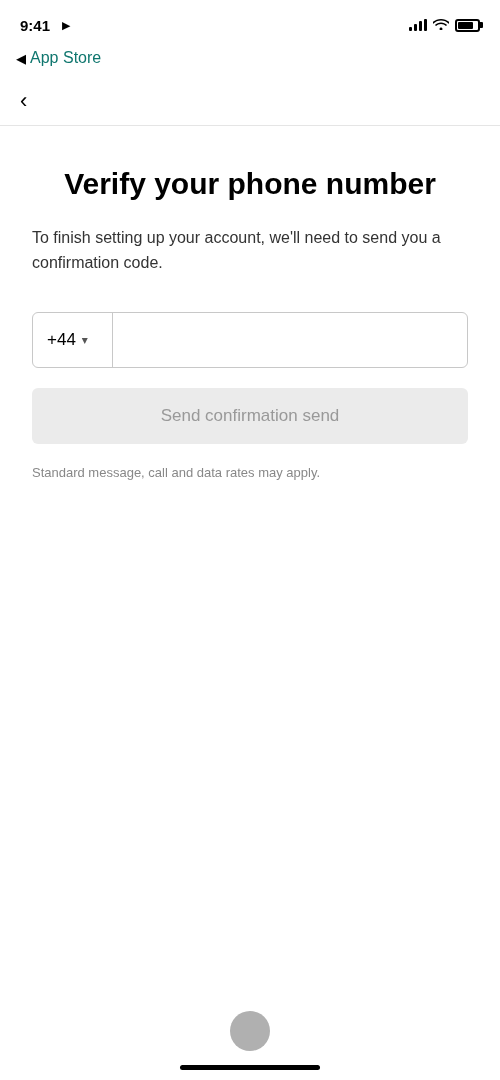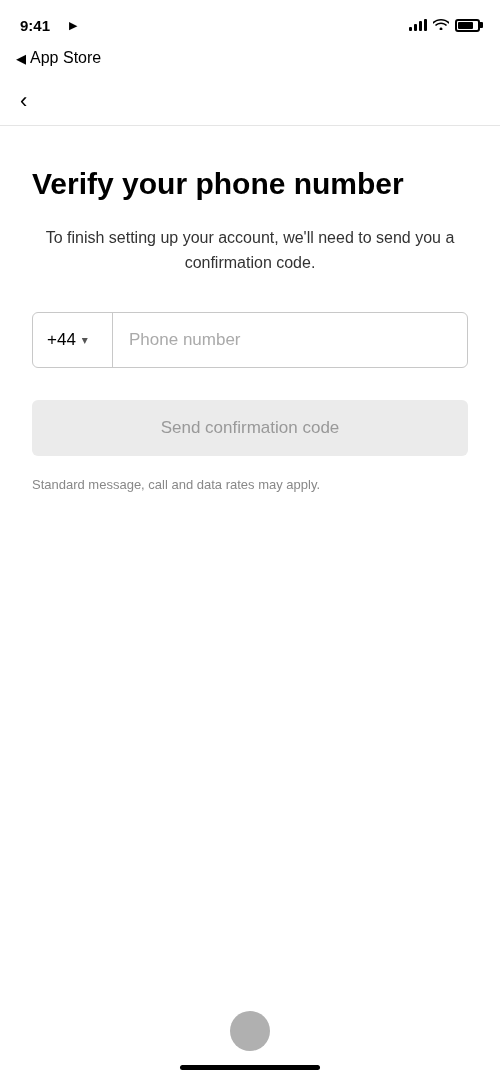--- a/index.html
+++ b/index.html
@@ -23,21 +23,21 @@
       display: flex;
       justify-content: space-between;
       align-items: center;
       padding: 12px 20px 6px 20px;
       height: 44px;
     }
 
     .status-left {
       display: flex;
       align-items: center;
-      gap: 19px;
+      gap: 12px;
     }
 
     .status-time {
       font-size: 15px;
       font-weight: 600;
       color: #000;
     }
 
     .status-arrow {
       font-size: 11px;
@@ -108,21 +108,21 @@
 
     .back-arrow {
       font-size: 20px;
       color: #000;
       margin-right: 4px;
       line-height: 1;
     }
 
     .app-store-text {
       font-size: 16px;
-      color: #000000;
+      color: #0f766e;
     }
 
     
     .nav-bar {
       display: flex;
       align-items: center;
       justify-content: center;
       padding: 12px 20px;
       height: 50px;
       position: relative;
@@ -147,43 +147,43 @@
 
     
     .main-content {
       padding: 40px 32px 0 32px;
     }
 
     .page-heading {
       font-size: 30px;
       font-weight: 700;
       color: #000;
-      text-align: left;
+      text-align: center;
       line-height: 1.2;
       margin-bottom: 24px;
     }
 
     .page-description {
       font-size: 16px;
       color: #333;
-      text-align: center;
+      text-align: left;
       line-height: 1.55;
       margin-bottom: 36px;
       margin-top: 17px;
     }
 
     
     .phone-input-container {
       display: flex;
       align-items: center;
       border: 1.5px solid #c8c8c8;
       border-radius: 6px;
       height: 56px;
       overflow: hidden;
-      margin-bottom: 32px;
+      margin-bottom: 20px;
     }
 
     .country-code-selector {
       display: flex;
       align-items: center;
       padding: 0 14px;
       gap: 6px;
       cursor: pointer;
       border-right: 1.5px solid #c8c8c8;
       height: 100%;
@@ -307,25 +307,24 @@
   <h1 class="page-heading">Verify your phone number</h1>
 
   <p class="page-description">To finish setting up your account, we'll need to send you a confirmation code.</p>
 
   
   <div class="phone-input-container">
     <div class="country-code-selector">
       <span class="country-code-text">+44</span>
       <span class="chevron-down">▾</span>
     </div>
-    <input class="phone-number-input" type="tel" placeholder="Phone number" style="">
   </div>
 
   
-  <button class="send-button">Send confirmation code</button>
+  <button class="send-button">Send confirmation send</button>
 
   
   <p class="disclaimer-text">Standard message, call and data rates may apply.</p>
 
 </div>
 
 <div class="home-indicator-area">
   <div class="home-dot"></div>
   <div class="home-indicator"></div>
 </div>

